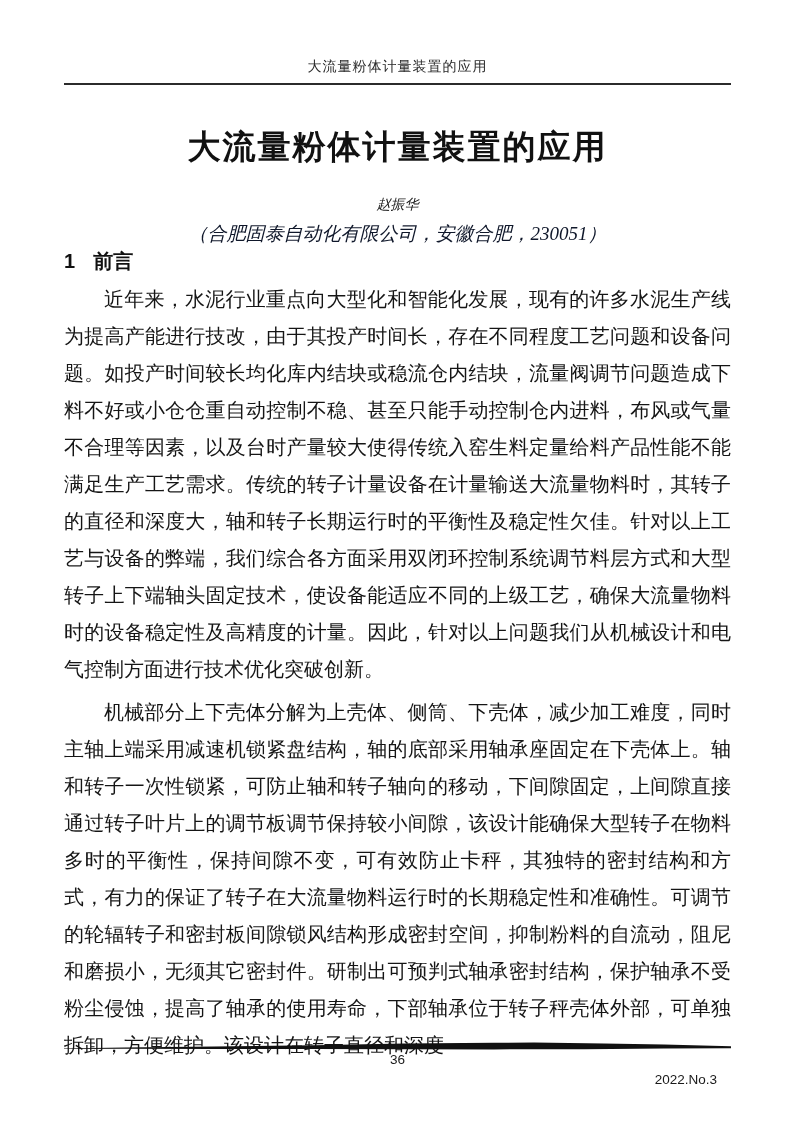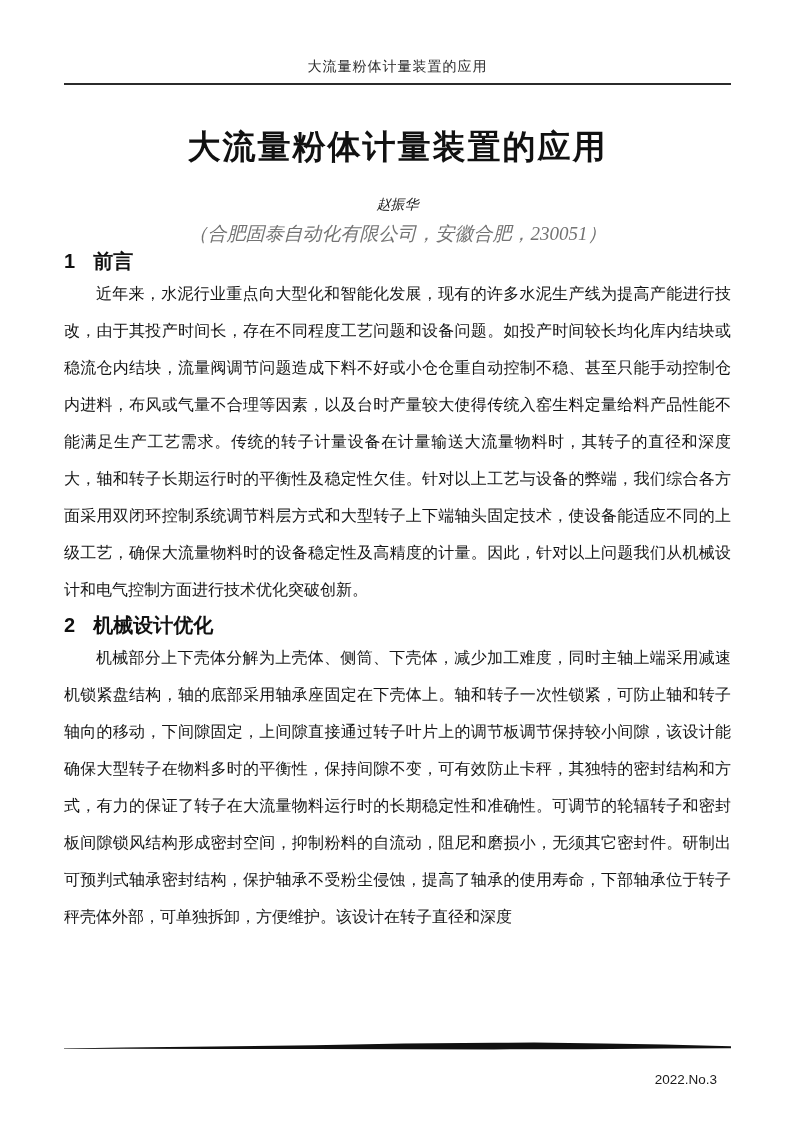--- a/index.html
+++ b/index.html
@@ -49,37 +49,37 @@
     text-align: center;
     font-style: italic;
     font-size: 14px;
     color: #1a1a1a;
   }
   .doc-affiliation {
     margin-top: 7px;
     text-align: center;
     font-style: italic;
     font-size: 19px;
-    color: #737373;
+    color: #0f172a;
   }
 
   
   .section-heading {
     margin-top: 1px;
     font-family: "Liberation Sans", "DejaVu Sans", sans-serif;
     font-weight: bold;
     font-size: 20px;
     color: #111;
   }
   .section-heading .sec-num { display: inline-block; margin-right: 18px; }
   .section-heading.second { margin-top: 4px; }
 
   .body-para {
-    margin-top: 0;
-    font-size: 16px;
+    margin-top: 6px;
+    font-size: 20px;
     line-height: 37px;
     text-align: justify;
     text-justify: inter-ideograph;
     text-indent: 2em;
     color: #151515;
   }
 
   
   .footer {
     position: absolute;
@@ -121,29 +121,27 @@
     <div class="doc-author">赵振华</div>
 
     <div class="doc-affiliation">（合肥固泰自动化有限公司，安徽合肥，230051）</div>
 
     <h2 class="section-heading">
       <span class="sec-num">1</span><span>前言</span>
     </h2>
 
     <p class="body-para">近年来，水泥行业重点向大型化和智能化发展，现有的许多水泥生产线为提高产能进行技改，由于其投产时间长，存在不同程度工艺问题和设备问题。如投产时间较长均化库内结块或稳流仓内结块，流量阀调节问题造成下料不好或小仓仓重自动控制不稳、甚至只能手动控制仓内进料，布风或气量不合理等因素，以及台时产量较大使得传统入窑生料定量给料产品性能不能满足生产工艺需求。传统的转子计量设备在计量输送大流量物料时，其转子的直径和深度大，轴和转子长期运行时的平衡性及稳定性欠佳。针对以上工艺与设备的弊端，我们综合各方面采用双闭环控制系统调节料层方式和大型转子上下端轴头固定技术，使设备能适应不同的上级工艺，确保大流量物料时的设备稳定性及高精度的计量。因此，针对以上问题我们从机械设计和电气控制方面进行技术优化突破创新。</p>
 
-    <h2 class="section-heading second">
-      <span class="sec-num">2</span><span>机械设计优化</span>
-    </h2>
 
     <p class="body-para">机械部分上下壳体分解为上壳体、侧筒、下壳体，减少加工难度，同时主轴上端采用减速机锁紧盘结构，轴的底部采用轴承座固定在下壳体上。轴和转子一次性锁紧，可防止轴和转子轴向的移动，下间隙固定，上间隙直接通过转子叶片上的调节板调节保持较小间隙，该设计能确保大型转子在物料多时的平衡性，保持间隙不变，可有效防止卡秤，其独特的密封结构和方式，有力的保证了转子在大流量物料运行时的长期稳定性和准确性。可调节的轮辐转子和密封板间隙锁风结构形成密封空间，抑制粉料的自流动，阻尼和磨损小，无须其它密封件。研制出可预判式轴承密封结构，保护轴承不受粉尘侵蚀，提高了轴承的使用寿命，下部轴承位于转子秤壳体外部，可单独拆卸，方便维护。该设计在转子直径和深度</p>
 
   </div>
 
   <div class="footer">
     <svg class="footer-rule-svg" viewBox="0 0 667 9" preserveAspectRatio="none" aria-hidden="true">
       <polygon fill="#111111" points="0,6.4 60,5.6 150,4.6 250,3.2 340,1.6 430,0.8 470,0.6 540,1.4 600,2.6 667,4.2 667,6.2 600,6.6 520,7.2 430,7.4 340,7.3 250,7.1 150,6.9 60,6.8 0,6.9"></polygon>
     </svg>
     <div class="footer-text-row">
+      <span class="footer-page-number">36</span>
       <span class="footer-issue">2022.No.3</span>
     </div>
   </div>
 </div>
 
 </body></html>

